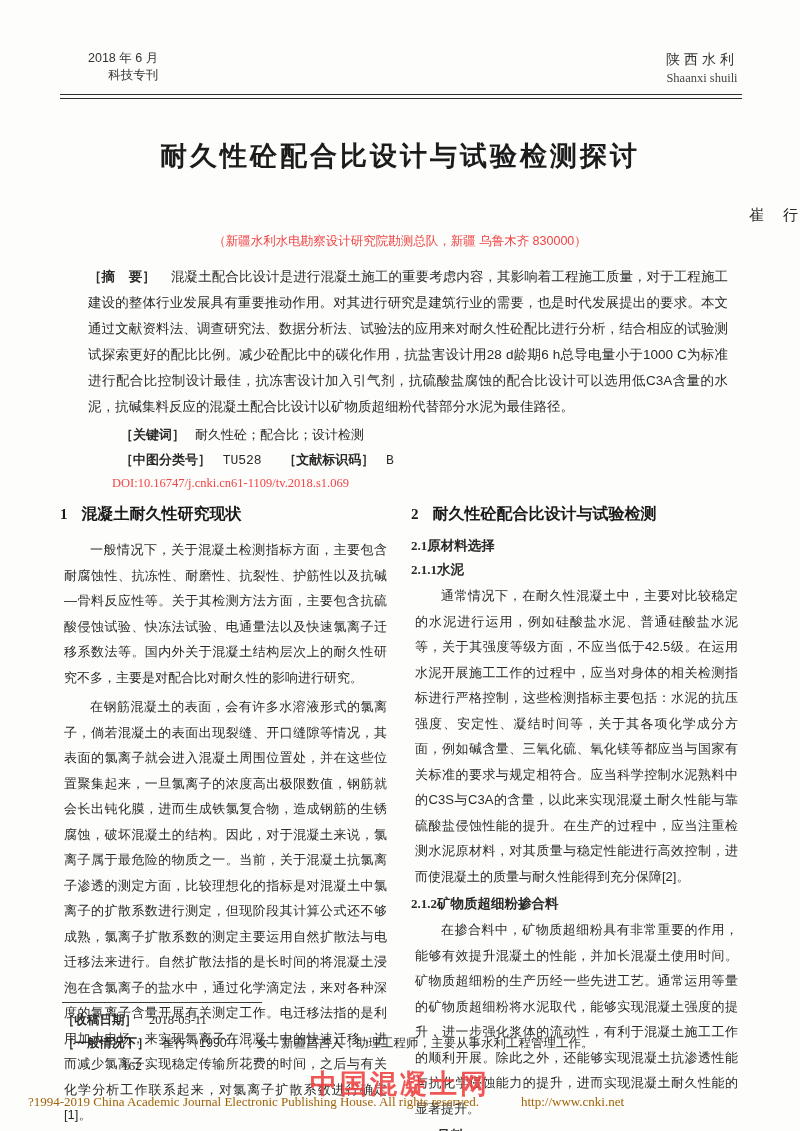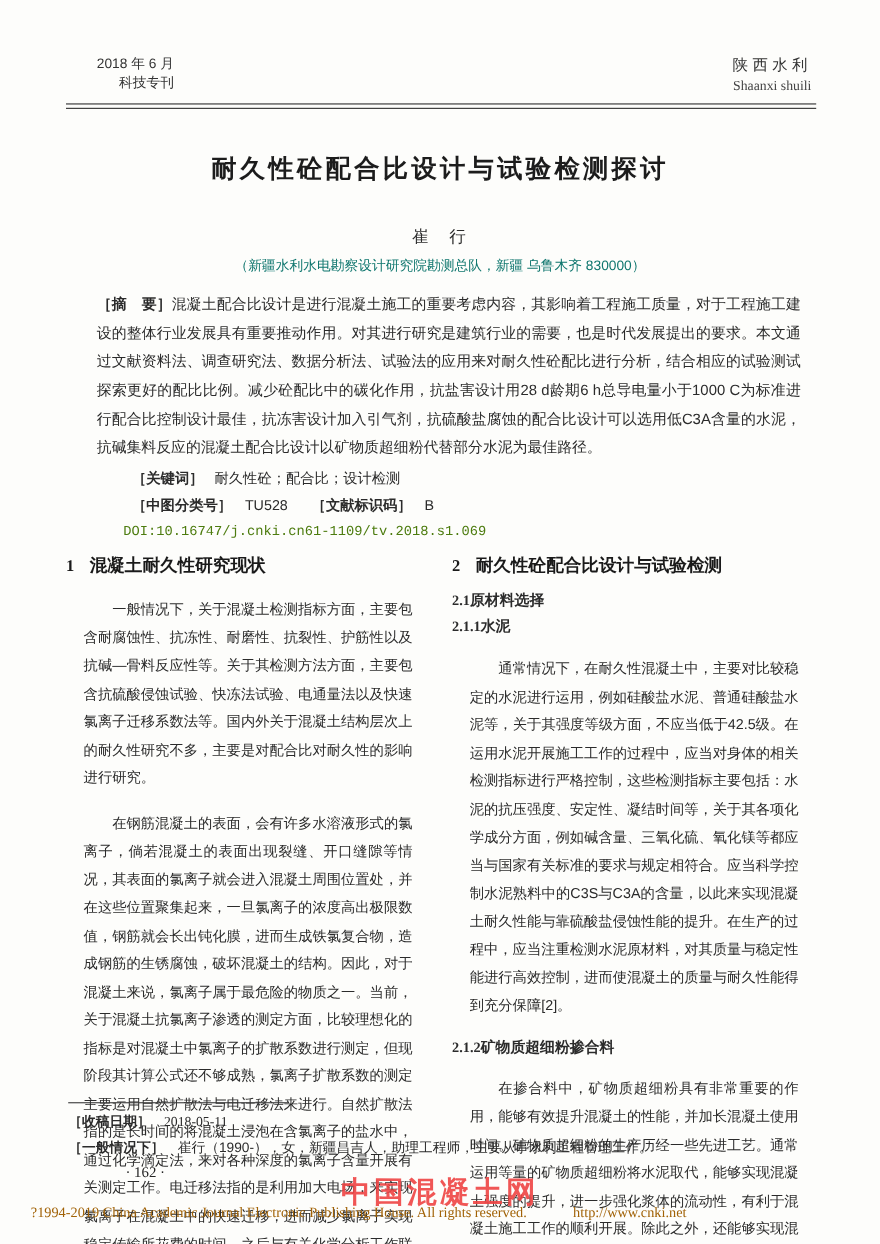--- a/index.html
+++ b/index.html
@@ -14,43 +14,43 @@
   .hdr-right{font-size:14px;line-height:19px;color:#333;text-align:center;}
   .hdr-right .cn{letter-spacing:4px;}
   .hdr-right .en{font-family:"Liberation Serif","DejaVu Serif",serif;font-size:12.5px;color:#444;}
   .rule-double{position:absolute;top:94px;left:60px;right:58px;height:3px;
     border-top:1.6px solid #2e2e2e;border-bottom:1px solid #2e2e2e;}
   .artnum{position:absolute;top:107px;left:64px;font-size:12.5px;}
   .artnum .lbl{font-weight:bold;}
   .artnum .val{font-family:"Liberation Serif","DejaVu Serif",serif;}
   
   .title{position:absolute;top:138px;left:0;width:100%;text-align:center;
-    font-size:23px;font-weight:bold;letter-spacing:3px;color:#1c1c1c;}
-  .author{position:absolute;top:206px;left:0;width:100%;text-align:center;font-size:15px;letter-spacing:2px;}
-  .affil{position:absolute;top:233px;left:0;width:100%;text-align:center;font-size:12.5px;color:#0f766e;}
+    font-size:27px;font-weight:bold;letter-spacing:3px;color:#1c1c1c;}
+  .author{position:absolute;top:206px;left:0;width:100%;text-align:right;font-size:15px;letter-spacing:2px;}
+  .affil{position:absolute;top:233px;left:0;width:100%;text-align:center;font-size:12.5px;color:#ef4444;}
   
   .abstract{position:absolute;top:264px;left:88px;right:72px;
     font-size:13.5px;line-height:26px;text-align:justify;}
-  .abstract .lbl{font-weight:bold;margin-right:0;}
+  .abstract .lbl{font-weight:bold;margin-right:15px;}
   .kwline{position:absolute;top:426px;left:120px;font-size:13px;}
   .kwline .lbl{font-weight:bold;margin-right:10px;}
   .clcline{position:absolute;top:451px;left:120px;font-size:13px;}
   .clcline .lbl{font-weight:bold;}
-  .clcline .val{font-family:Liberation Sans, sans-serif;margin:0 18px 0 8px;text-align:right;}
+  .clcline .val{font-family:Liberation Mono, monospace;margin:0 18px 0 8px;text-align:right;}
   .doi{position:absolute;top:476px;left:112px;font-size:12.5px;
-    font-family:Liberation Mono, monospace;color:#4d7c0f;}
+    font-family:Liberation Serif, serif;color:#ef4444;}
   
   .cols{position:absolute;top:500px;left:60px;right:58px;display:flex;gap:20px;}
   .col{flex:1 1 0;min-width:0;}
   .sec-h{display:flex;align-items:baseline;gap:14px;font-size:16px;font-weight:bold;
     color:#1a1a1a;margin:4px 0 12px 0;}
   .sec-h .num{font-family:"Liberation Serif","DejaVu Serif",serif;font-weight:bold;font-size:15px;}
   .sub-h{display:flex;align-items:baseline;font-size:13.5px;font-weight:bold;margin:6px 0 2px 0;}
   .sub-h .num{font-family:"Liberation Serif","DejaVu Serif",serif;font-size:13px;}
-  .para{font-size:13px;line-height:25.5px;text-align:justify;text-indent:2em;margin:16px;}
+  .para{font-size:13px;line-height:25.5px;text-align:justify;text-indent:2em;margin:4px;}
   
   .footnotes{position:absolute;top:1002px;left:62px;right:60px;}
   .fn-rule{width:200px;border-top:1.6px solid #3a3a3a;margin-bottom:6px;}
   .fn-line{font-size:12.5px;line-height:23px;}
   .fn-line .lbl{font-weight:bold;margin-right:12px;}
   .fn-line .val{font-family:"Liberation Serif","DejaVu Serif",serif;}
   .pagenum{position:absolute;top:1058px;left:66px;font-size:13.5px;
     font-family:"Liberation Serif","DejaVu Serif",serif;color:#222;margin-left:48px;}
   .watermark{position:absolute;top:1066px;left:400px;transform:translateX(-50%);
     font-size:27px;font-weight:bold;letter-spacing:3px;color:#ef4444;opacity:.9;z-index:1;white-space:nowrap;}

